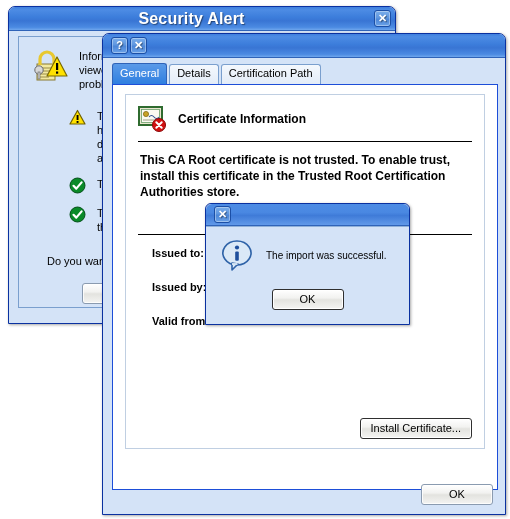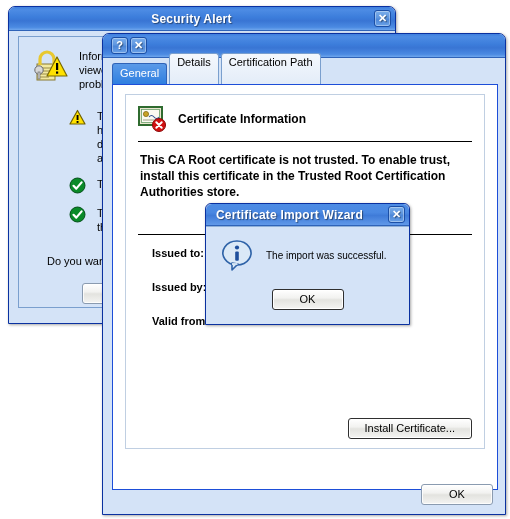--- a/index.html
+++ b/index.html
@@ -40,21 +40,21 @@
     position: relative;
     display: flex;
     align-items: center;
     padding: 0 4px;
     border-bottom: 1px solid #2f63b8;
   }
   .xp-title-text {
     flex: 1;
     text-align: center;
     color: #ffffff;
-    font-size: 12px;
+    font-size: 16px;
     font-weight: bold;
     letter-spacing: 0.2px;
     text-shadow: 1px 1px 1px rgba(0,0,0,0.45);
     white-space: nowrap;
     overflow: hidden;
     line-height: 22px;
   }
   .xp-btn-group {
     display: flex;
     gap: 2px;
@@ -162,21 +162,21 @@
     position: absolute;
     left: 9px;
     top: 6px;
     height: 20px;
     display: flex;
     align-items: flex-end;
     z-index: 3;
   }
   .cert-tab {
     box-sizing: border-box;
-    height: 31px;
+    height: 20px;
     padding: 0 7px;
     font-size: 11px;
     line-height: 17px;
     border: 1px solid #7a9fce;
     border-bottom: none;
     border-radius: 3px 3px 0 0;
     background: linear-gradient(to bottom, #f4f8fd 0%, #e3ecf8 100%);
     color: #000;
     margin-right: 2px;
     cursor: pointer;
@@ -305,21 +305,21 @@
     bottom: 14px;
     display: flex;
     justify-content: center;
   }
 
   
   .xp-button {
     box-sizing: border-box;
     min-width: 72px;
     height: 21px;
-    padding: 0 16px;
+    padding: 0 10px;
     font-family: "Liberation Sans", sans-serif;
     font-size: 11px;
     line-height: 19px;
     text-align: center;
     color: #000000;
     background: linear-gradient(to bottom, #ffffff 0%, #f2f2f0 42%, #e3e3df 52%, #f4f4f2 100%);
     border: 1px solid #8a9bb0;
     border-radius: 3px;
     cursor: pointer;
     white-space: nowrap;
@@ -491,21 +491,20 @@
     <div class="cert-footer-buttons">
       <div class="xp-button">OK</div>
     </div>
 
   </div>
 </div>
 
 <div class="xp-window" id="import-wizard">
 
   <div class="xp-titlebar">
-    <div class="xp-title-text">Certificate Import Wizard</div>
     <div class="xp-btn-group">
       <div class="xp-sysbtn">
         <span>✕</span>
       </div>
     </div>
   </div>
 
   <div class="wiz-body">
     <div class="wiz-content">
       <span class="icon">

